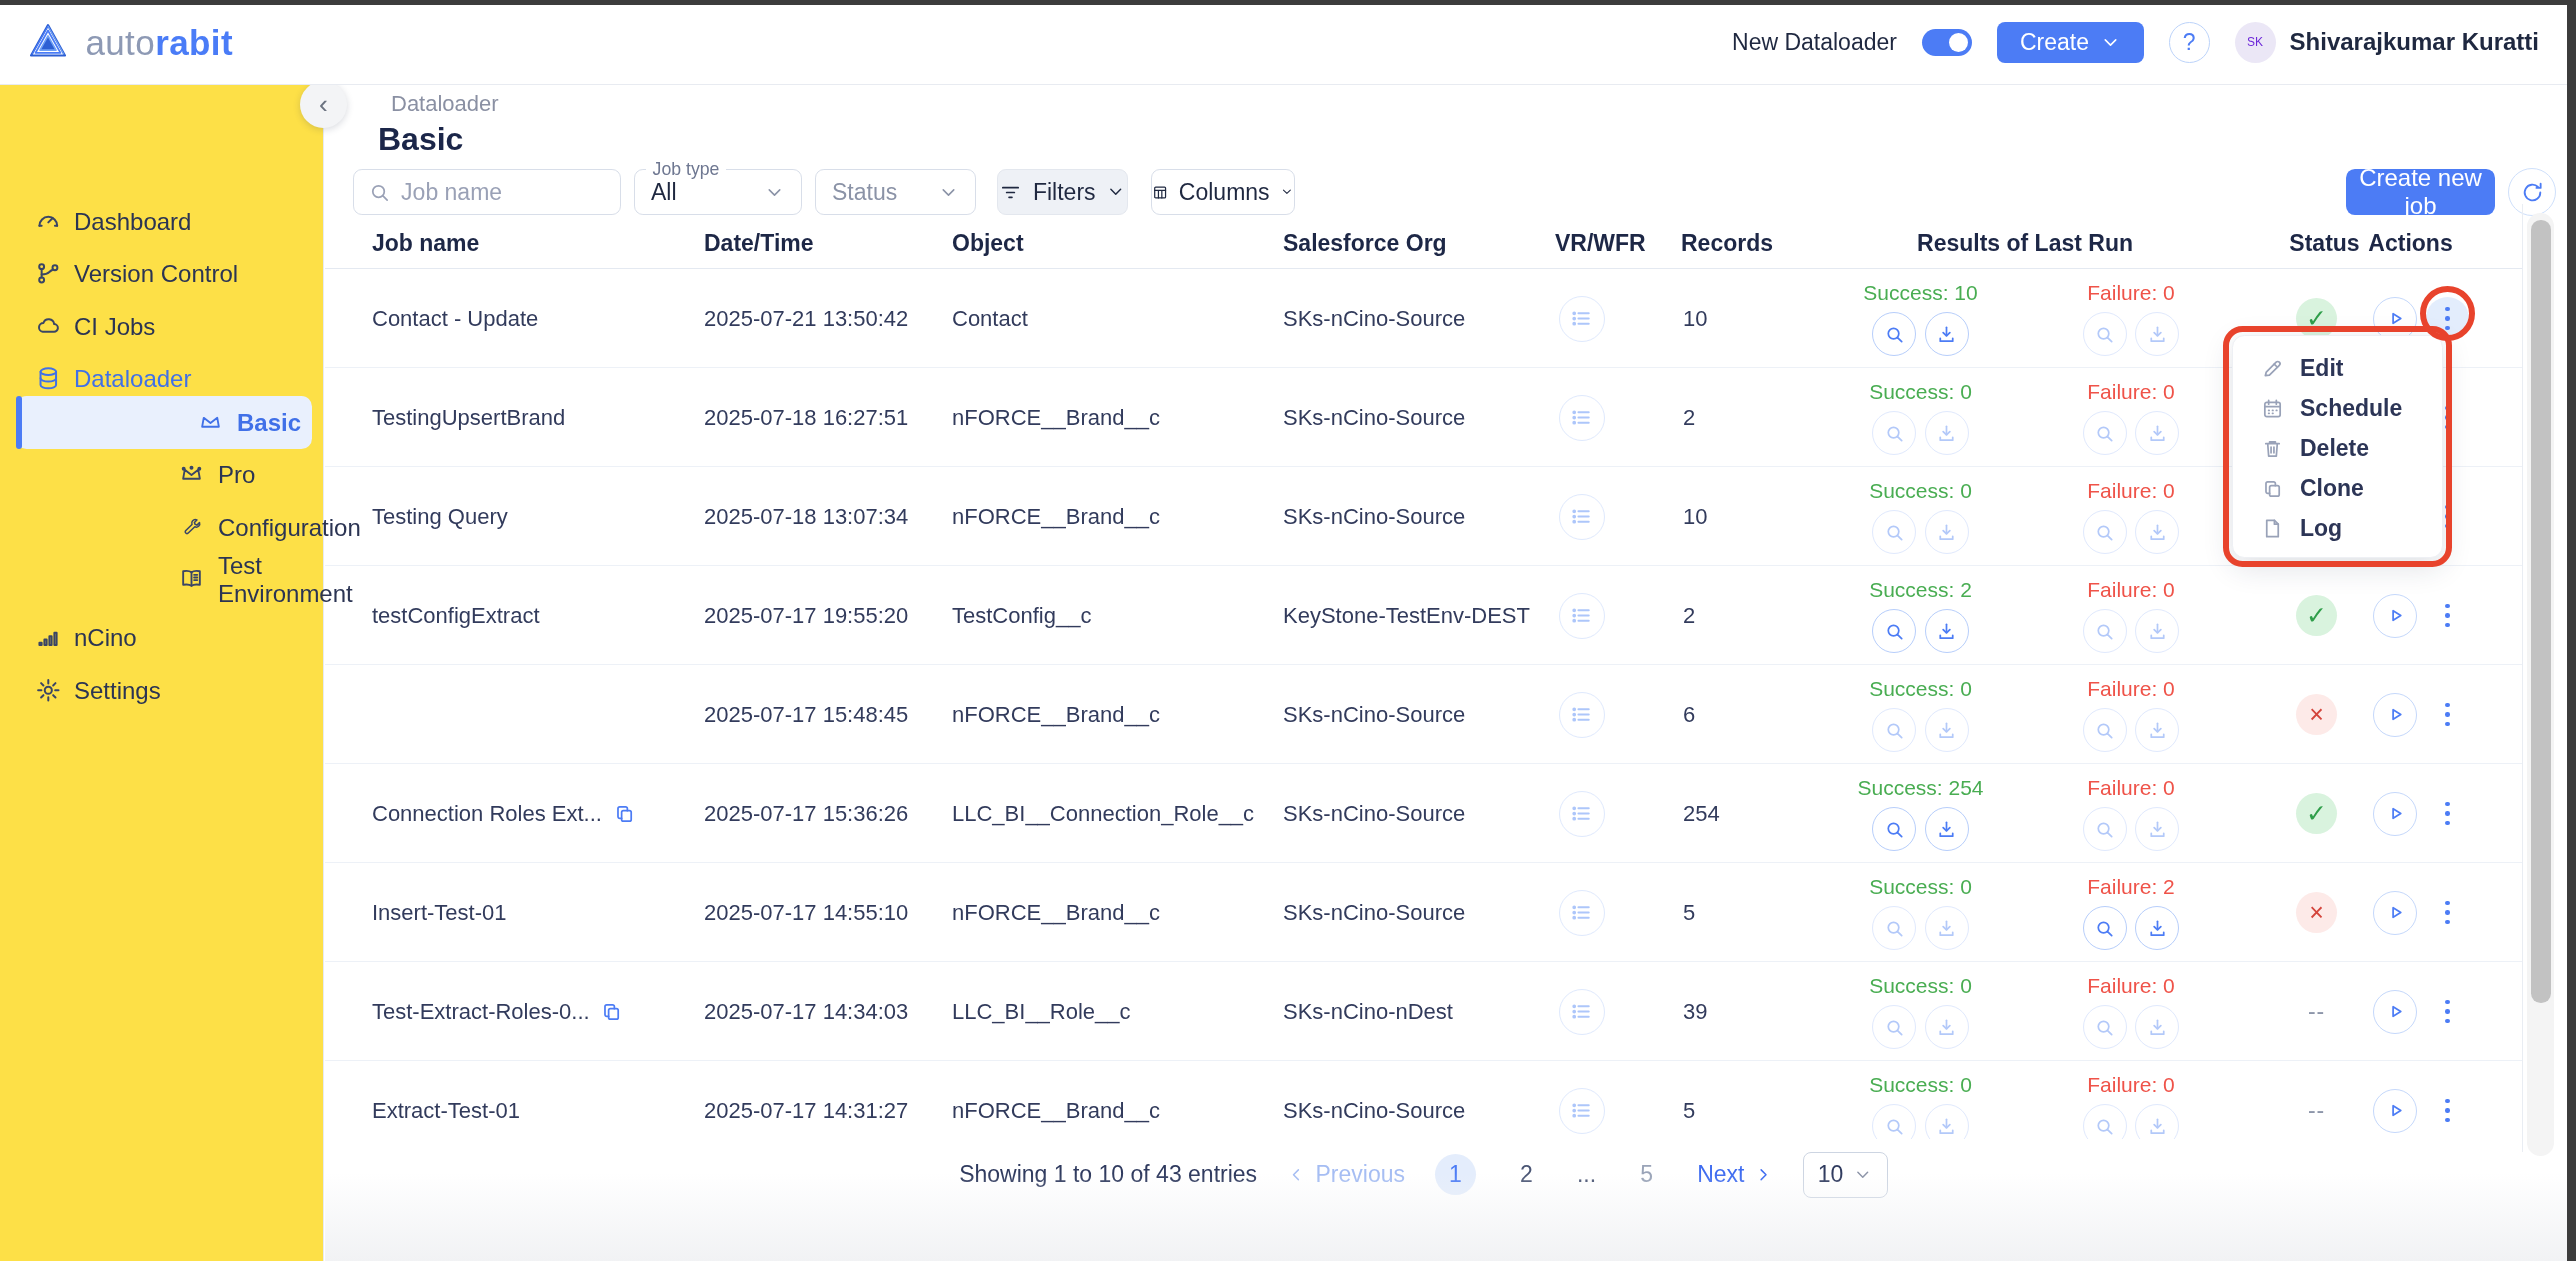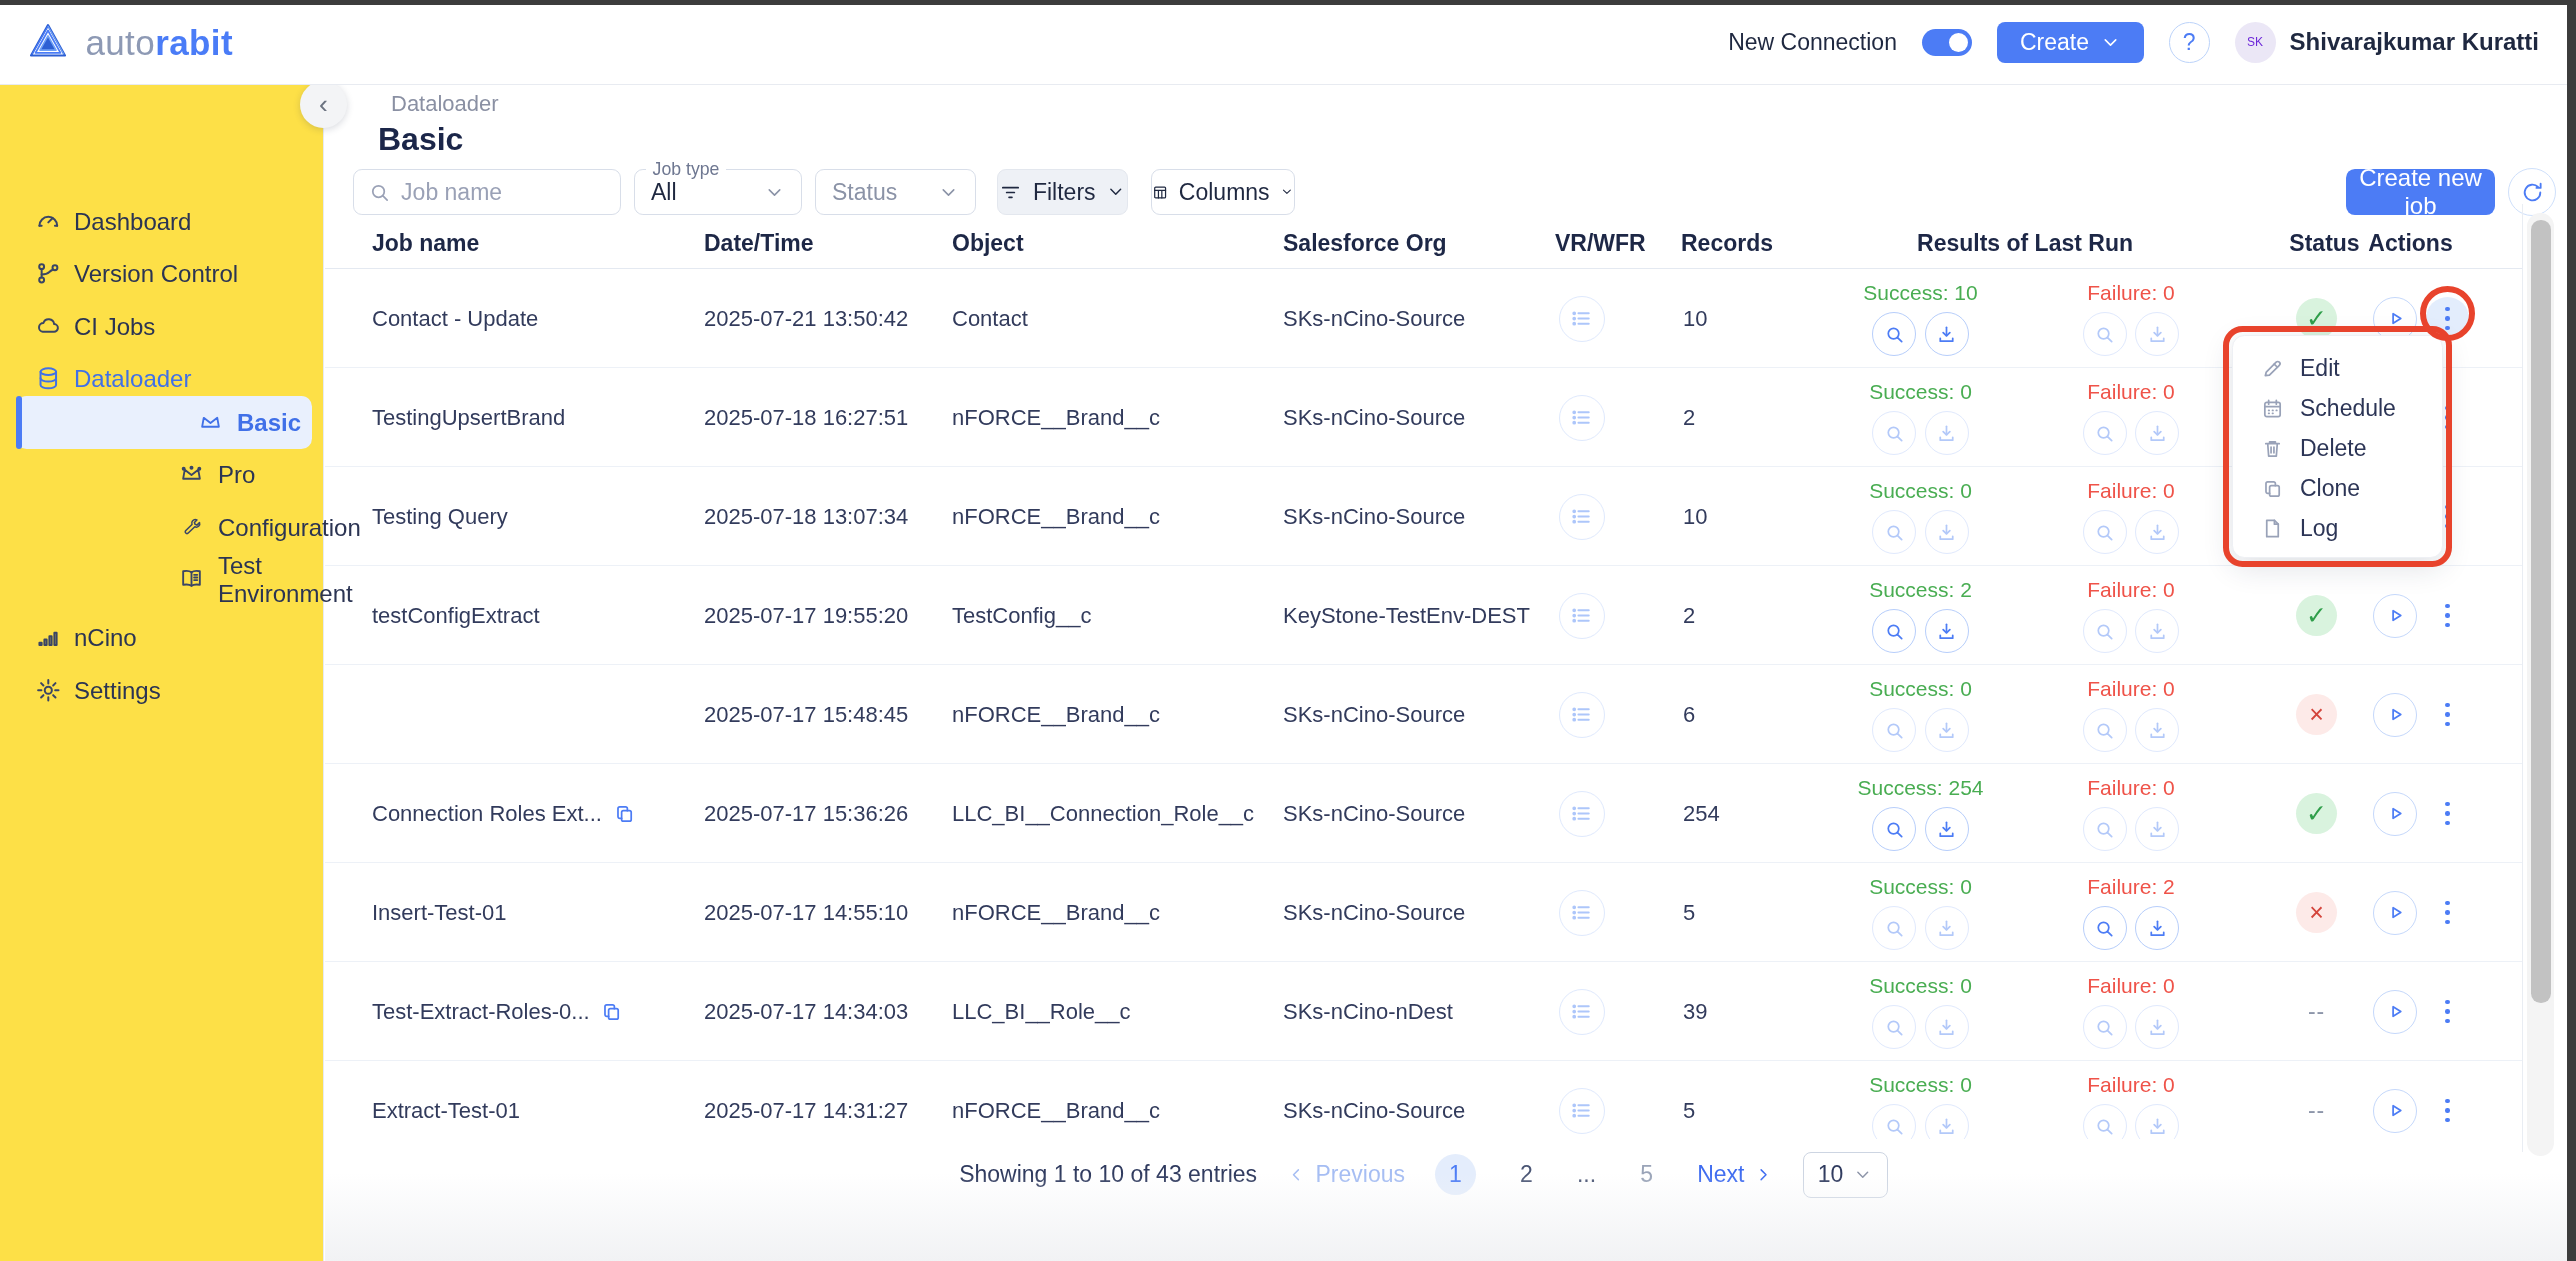--- a/index.html
+++ b/index.html
@@ -109,21 +109,21 @@
   .dots.open { background:#e3edfc; }
 
   
   .table-edge { position:absolute; left:2197px; top:124px; width:0.9px; height:948px; background:#e9edf3; }
   .scroll-track { position:absolute; left:2202px; top:133px; width:26.6px; height:943px; background:#f4f4f4; border-radius:13.3px; }
   .scroll-thumb { position:absolute; left:2206px; top:140px; width:19.5px; height:783px; background:#c2c2c2; border-radius:9.7px; }
 
   
   .menu-annotation { position:absolute; left:1898px; top:246px; width:229px; height:241px; border:6.2px solid #e8432c; border-radius:19.5px; pointer-events:none; z-index:42; }
   .dots-annotation { position:absolute; left:2095px; top:206px; width:55px; height:55px; border:6.2px solid #e8432c; border-radius:50%; pointer-events:none; z-index:42; }
-  .action-menu { position:absolute; left:1907px; top:255px; width:211px; height:223px; background:#fff; border:0.9px solid #eef0f4; border-radius:12.4px; box-shadow:0 8.9px 30px rgba(30,40,70,.14); z-index:41; padding:12.4px 0; }
+  .action-menu { position:absolute; left:1907px; top:255px; width:211px; height:223px; background:#fff; border:0.9px solid #eef0f4; border-radius:12.4px; box-shadow:0 8.9px 30px rgba(30,40,70,.14); z-index:41; padding:12.4px 0;font-weight:bold; }
   .menu-item { height:40px; display:flex; align-items:center; gap:16px; padding-left:28px; font-size:23px; color:#2c3556; cursor:pointer; }
   .menu-item .mi-icon { color:#99a2b8; display:flex; }
 
   
   .pagination { position:absolute; left:0; top:1059px; width:2197px; height:71px; display:flex; align-items:center; justify-content:center; gap:30px; font-size:23px; color:#2f3a5e; }
   .pg-summary { color:#2f3a5e; }
   .pg-prev { display:flex; align-items:center; gap:8.9px; color:#a5bdf3; cursor:default; }
   .pg-num { width:41px; height:41px; border-radius:50%; display:flex; align-items:center; justify-content:center; color:#4a5574; cursor:pointer; }
   .pg-num.current { background:#e4edfc; color:#4c7cf5; }
   .pg-ellipsis { color:#4a5574; }
@@ -152,21 +152,21 @@
             <path d="M28 14 L42 39 L14 39 Z" stroke="#4a7cf7" stroke-width="2"></path>
             <path d="M28 20 L37 36 L19 36 Z" stroke="#6fa0f5" stroke-width="1.8" fill="#2d5fd3"></path>
             <path d="M10 41 L28 9" stroke="#4a7cf7" stroke-width="1.2"></path>
             <path d="M46 41 L28 9" stroke="#6fa0f5" stroke-width="1.2"></path>
           </g>
         </svg>
       </span>
       <span class="brand-text"><span class="brand-auto">auto</span><span class="brand-rabit">rabit</span></span>
     </div>
     <div class="appbar-right">
-      <span class="newexp-label">New Connection</span>
+      <span class="newexp-label">New Dataloader</span>
       <span class="toggle">
           <span class="knob"></span>
         </span>
       <button class="create-btn">
         <span>Create</span>
         <svg class="stroke-ic" width="21" height="21" viewBox="0 0 24 24">
             <path d="M6 9l6 6 6-6"></path>
           </svg>
       </button>
       <button class="help-btn">

